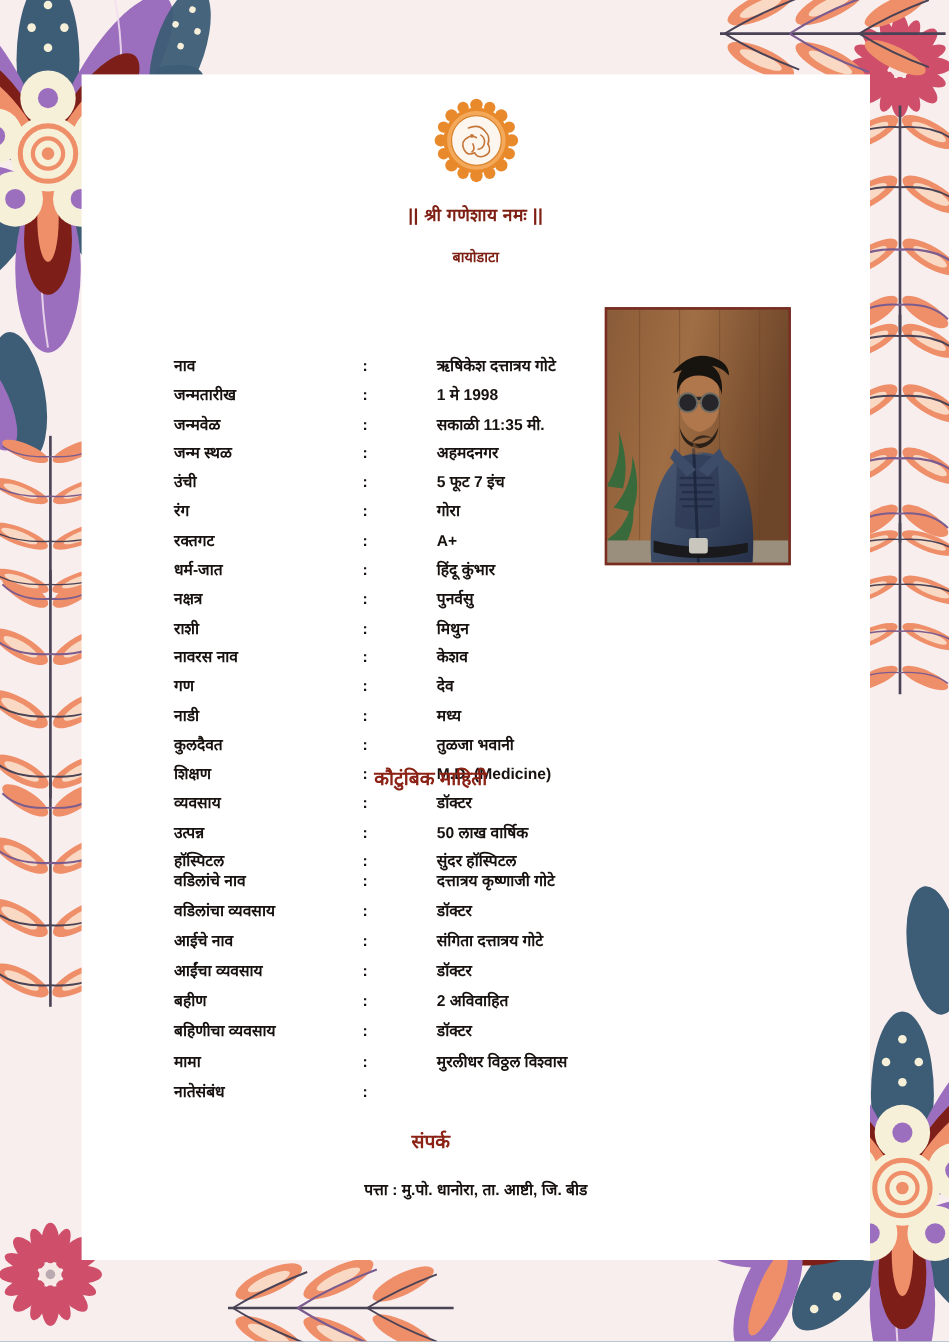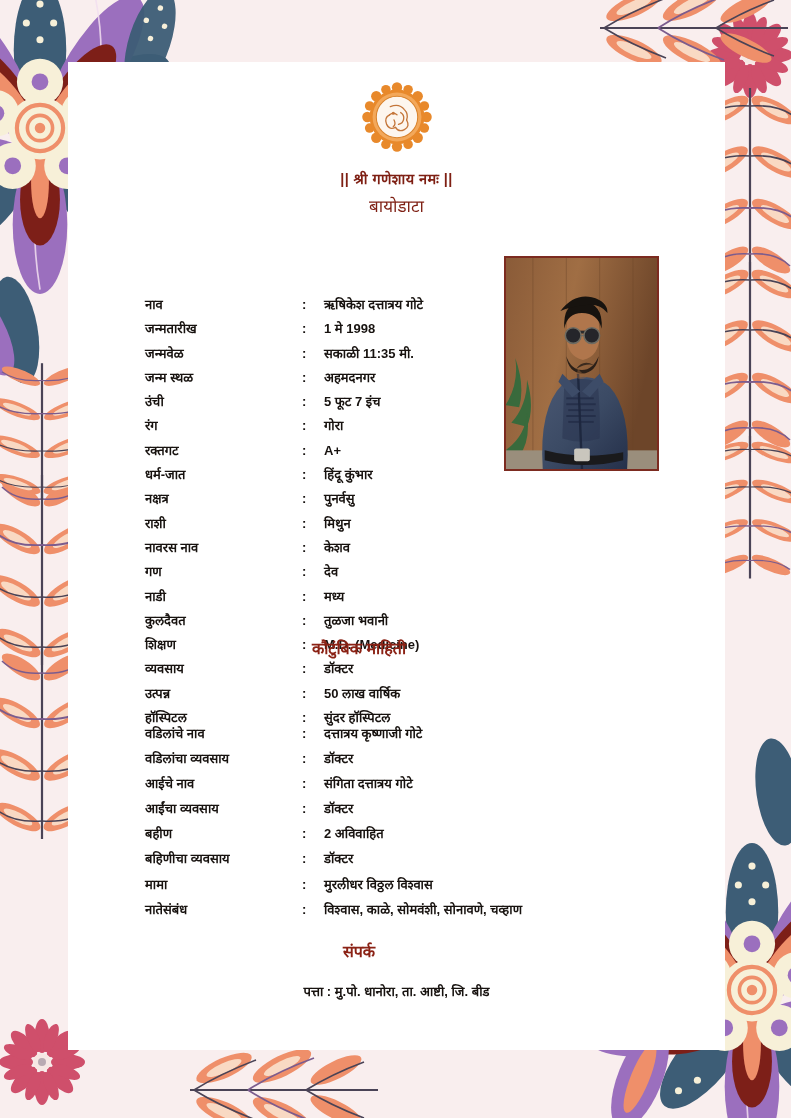--- a/index.html
+++ b/index.html
@@ -54,23 +54,23 @@
     display: block;
   }
   .invocation {
     margin-top: 14px;
     font-size: 14.5px;
     font-weight: bold;
     color: #7e1f13;
     letter-spacing: .4px;
   }
   .doc-title {
-    margin-top: 6px;
-    font-size: 17px;
-    font-weight: normal;
+    margin-top: 17px;
+    font-size: 12px;
+    font-weight: bold;
     color: #7e1f13;
   }
 
   
   .detail-block {
     position: absolute;
     left: 77px;
     top: 186px;
     width: 370px;
   }
@@ -96,20 +96,21 @@
     margin-top: 47px;
   }
   .row .colon {
     width: 22px;
     flex: 0 0 22px;
     font-weight: bold;
   }
   .row .value {
     font-weight: bold;
     white-space: nowrap;
+    margin-left: 40px;
   }
 
   
   .section-heading {
     position: absolute;
     left: 0;
     width: 582px;
     text-align: center;
     font-size: 16px;
     font-weight: bold;
@@ -600,21 +601,20 @@
         <span class="value">डॉक्टर</span>
       </div>
       <div class="row">
         <span class="label">मामा</span>
         <span class="colon">:</span>
         <span class="value">मुरलीधर विठ्ठल विश्वास</span>
       </div>
       <div class="row">
         <span class="label">नातेसंबंध</span>
         <span class="colon">:</span>
-        <span class="value">विश्वास, काळे, सोमवंशी, सोनावणे, चव्हाण</span>
       </div>
     </div>
 
     <div class="section-heading" id="contact-heading">संपर्क</div>
     <div class="contact-lines">
       <div>पत्ता : मु.पो. धानोरा, ता. आष्टी, जि. बीड</div>
     </div>
 
   </div>
 </div>

